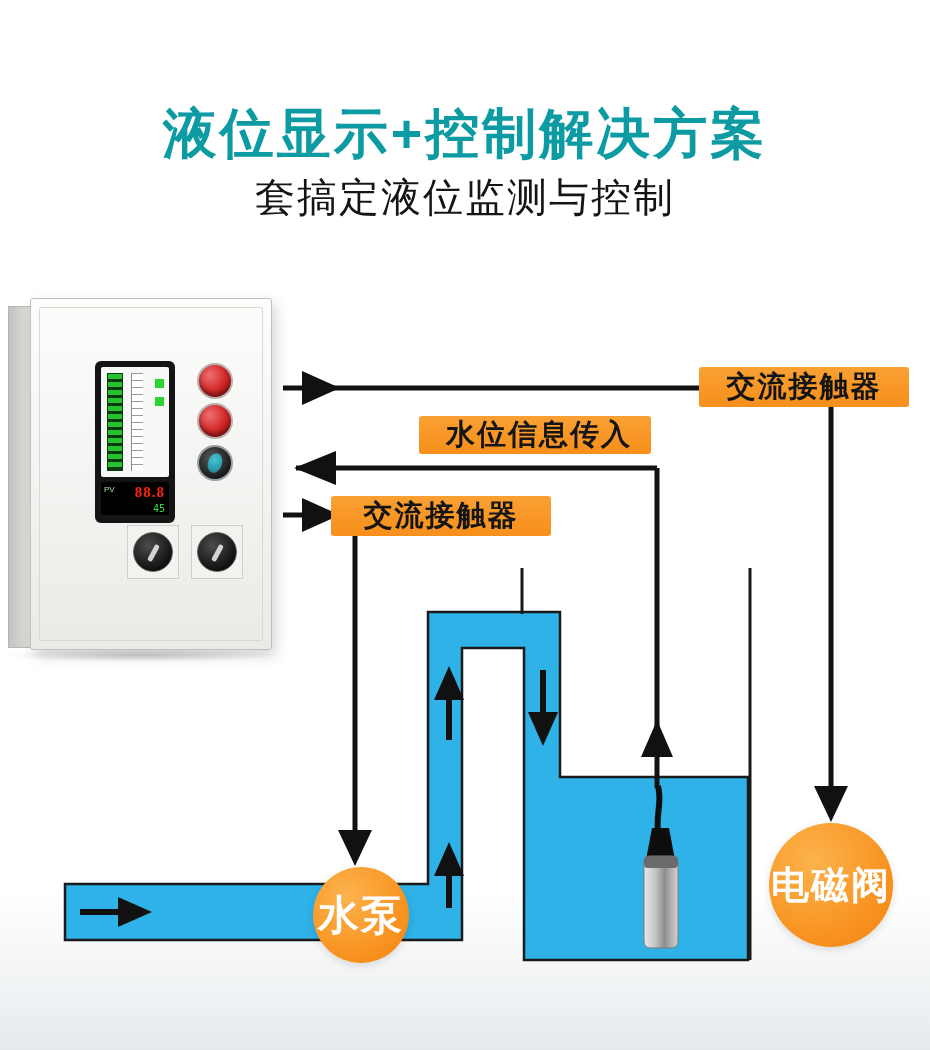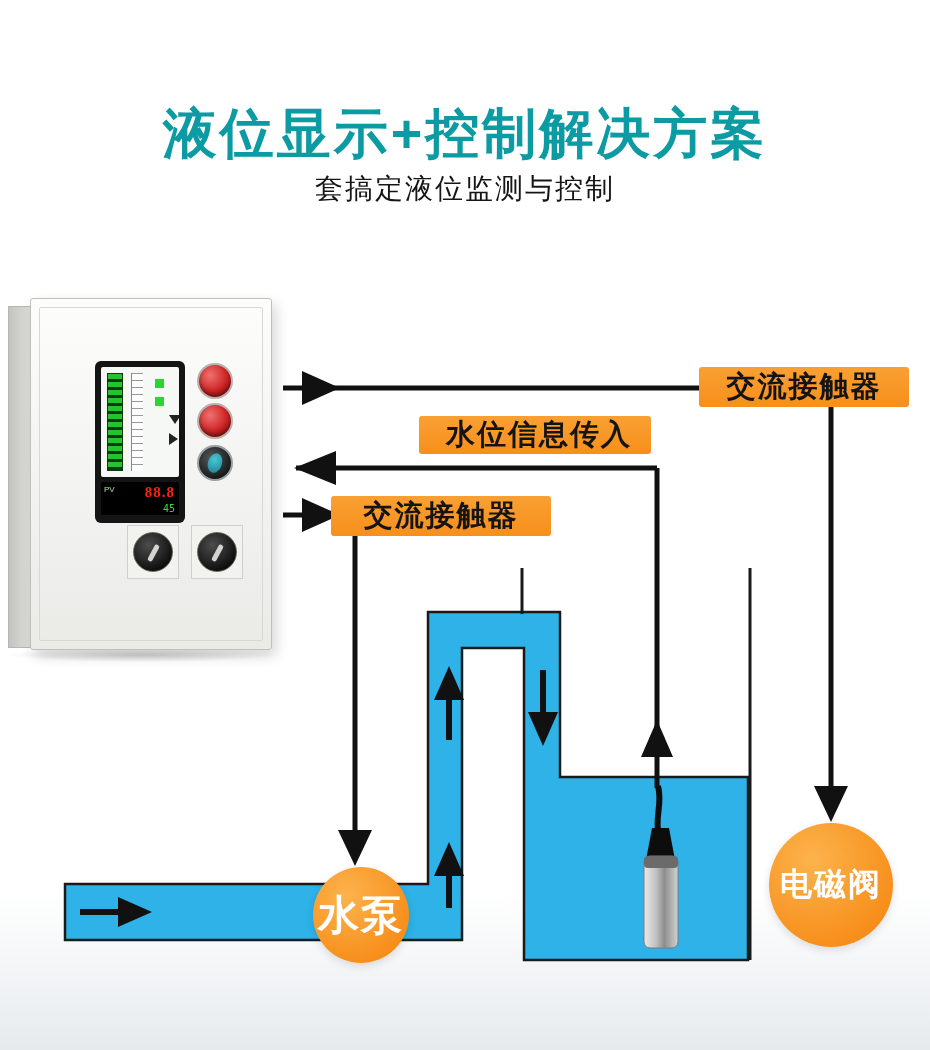--- a/index.html
+++ b/index.html
@@ -10,21 +10,21 @@
     background:linear-gradient(180deg,#ffffff 0%,#ffffff 85%,#edf0f2 96%,#e6eaec 100%);
   }
   
   .title {
     position:absolute; left:0; top:98px; width:100%;
     text-align:center; font-size:54px; font-weight:800; letter-spacing:3px;
     color:#0c9aa3;
   }
   .subtitle {
     position:absolute; left:0; top:170px; width:100%;
-    text-align:center; font-size:28px; font-weight:500; letter-spacing:2px; color:#151515;
+    text-align:center; font-size:40px; font-weight:500; letter-spacing:2px; color:#151515;
   }
   
   .diagram { position:absolute; left:0; top:0; width:930px; height:1050px; }
   
   .pill {
     position:absolute; display:flex; align-items:center; justify-content:center;
     background:linear-gradient(180deg,#f9a033,#f78f1b);
     color:#141414; font-weight:600; font-size:29px; letter-spacing:2px;
     border-radius:3px;
     text-align:right;
@@ -33,34 +33,34 @@
   .pill.water-info { left:419px; top:416px; width:232px; height:38px;padding-left:8px; }
   .pill.mid { left:331px; top:496px; width:220px; height:40px; }
   .badge {
     position:absolute; border-radius:50%;
     display:flex; align-items:center; justify-content:center;
     background:radial-gradient(circle at 35% 30%, #fcb34c, #f78f1c 72%, #ef8412 100%);
     color:#fff; font-weight:700; letter-spacing:2px;
     box-shadow:0 3px 8px rgba(0,0,0,.12);
   }
   .badge.pump { left:313px; top:867px; width:96px; height:96px; font-size:41px; }
-  .badge.valve { left:769px; top:823px; width:124px; height:124px; font-size:32px; }
+  .badge.valve { left:769px; top:823px; width:124px; height:124px; font-size:38px; }
   
   .cabinet { position:absolute; left:8px; top:298px; width:264px; height:358px; }
   .cab-side { position:absolute; left:0; top:8px; width:24px; height:342px;
     background:linear-gradient(90deg,#c3c3c0,#dededb); border:1px solid #b5b5b2; }
   .cab-front { position:absolute; left:22px; top:0; width:242px; height:352px;
     background:linear-gradient(180deg,#fdfdfc,#eaeae7);
     border:1px solid #bfbfbc; border-radius:3px;
     box-shadow:4px 6px 14px rgba(0,0,0,.16); }
   .door-line { position:absolute; left:8px; top:8px; right:8px; bottom:8px;
     border:1px solid #d8d8d4; border-radius:2px; }
   .cab-shadow { position:absolute; left:-4px; top:350px; width:276px; height:14px;
     background:radial-gradient(ellipse at center, rgba(0,0,0,.18), rgba(0,0,0,0) 70%); }
-  .meter { position:absolute; left:64px; top:62px; width:90px; height:162px;
+  .meter { position:absolute; left:64px; top:62px; width:80px; height:162px;
     background:#141414; border-radius:6px; padding:6px; }
   .meter-screen { position:relative; width:100%; height:110px; background:#f5f8f5; border-radius:2px; overflow:hidden; }
   .bars { position:absolute; left:6px; top:6px; width:16px; height:98px;
     background:repeating-linear-gradient(180deg,#27c32e 0 5px,#0a3a0d 5px 8px);
     border:1px solid #0a3a0d; }
   .scale { position:absolute; left:30px; top:6px; width:12px; height:98px; background:#fff;
     border-left:1px solid #8a8a8a;
     background-image:repeating-linear-gradient(180deg,#9a9a9a 0 1px,transparent 1px 7px); }
   .ind { position:absolute; width:9px; height:9px; background:#2ad431; }
   .ind.i1 { left:54px; top:12px; } .ind.i2 { left:54px; top:30px; }

